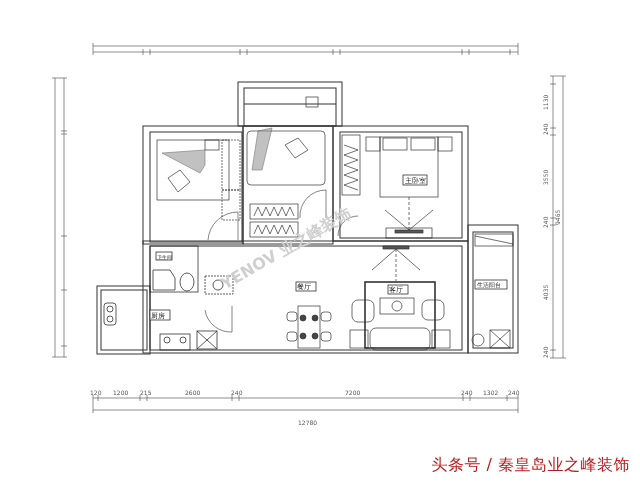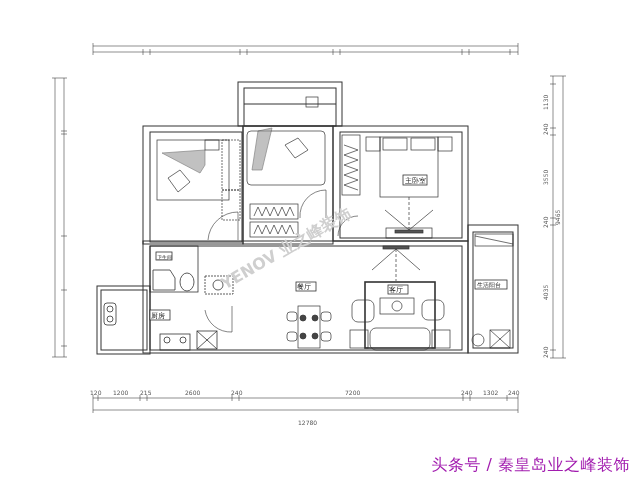--- a/index.html
+++ b/index.html
@@ -2,21 +2,21 @@
 <html><head>
 <meta charset="utf-8">
 <style>
   html,body{margin:0;padding:0;background:#fff;}
   body{width:640px;height:486px;position:relative;overflow:hidden;font-family:"DejaVu Sans",sans-serif;}
   #plan{position:absolute;left:0;top:0;width:640px;height:486px;}
   .dim-text{font-family:"DejaVu Sans",sans-serif;font-size:6px;fill:#555;}
   .label-box{fill:#fff;stroke:#333;stroke-width:0.8;}
   .label-text{font-family:"DejaVu Sans",sans-serif;font-size:7px;fill:#222;}
   .wm{font-family:"DejaVu Sans",sans-serif;font-size:16px;fill:#cfcfcf;font-weight:bold;}
-  #footer{position:absolute;right:10px;bottom:10px;font-family:"DejaVu Sans",sans-serif;font-size:16px;color:#a21caf;letter-spacing:0.5px;}
+  #footer{position:absolute;right:10px;bottom:10px;font-family:"DejaVu Sans",sans-serif;font-size:16px;color:#b91c1c;letter-spacing:0.5px;}
 </style>
 </head>
 <body>
 
 <svg id="plan" viewBox="0 0 640 486" xmlns="http://www.w3.org/2000/svg">
 
   <g stroke="#444" stroke-width="0.6" fill="none">
     <line x1="93" y1="46" x2="518" y2="46"></line>
     <line x1="93" y1="52" x2="518" y2="52"></line>
     <line x1="93" y1="43" x2="93" y2="55"></line>

